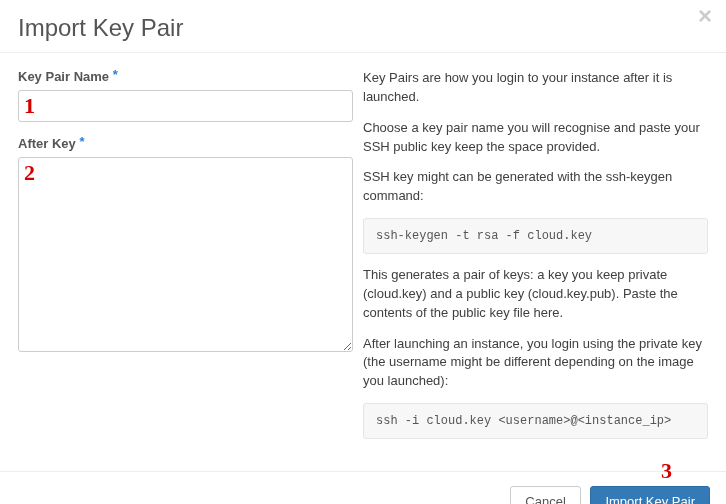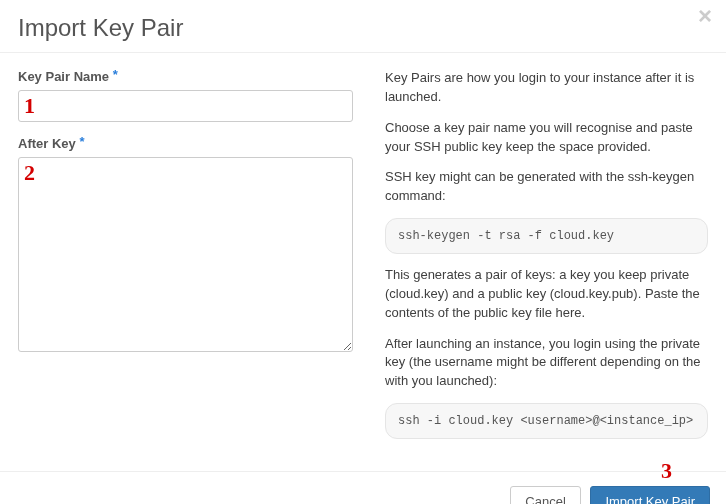--- a/index.html
+++ b/index.html
@@ -31,21 +31,21 @@
     right: 14px;
     font-size: 24px;
     font-weight: bold;
     color: #ccc;
     cursor: pointer;
     line-height: 1;
   }
   .modal-body {
     padding: 16px 18px 20px 18px;
     display: flex;
-    gap: 32px;
+    gap: 10px;
   }
   .col-left { flex: 0 0 335px; }
   .col-right { flex: 1; color:#333; }
   .form-group { margin-bottom: 14px; position: relative; }
   .form-label {
     display: block;
     font-weight: 700;
     color: #555;
     margin-bottom: 6px;
     font-size: 13px;
@@ -68,21 +68,21 @@
     font-weight: bold;
     color: #d40000;
     font-size: 22px;
     pointer-events: none;
     z-index: 10;
   }
   .help-p { margin: 0 0 12px 0; line-height: 1.45; color:#404040;}
   pre.cmd {
     background: #f7f7f7;
     border: 1px solid #e5e5e5;
-    border-radius: 12px;
+    border-radius: 3px;
     padding: 10px 12px;
     font-family: Menlo, Consolas, "Courier New", monospace;
     font-size: 12px;
     color: #555;
     margin: 0 0 12px 0;
     white-space: pre-wrap;
     word-break: break-all;
   }
   .modal-footer {
     border-top: 1px solid #eee;
@@ -158,21 +158,21 @@
       </div>
 
     </div>
 
     <div class="col-right">
       <p class="help-p">Key Pairs are how you login to your instance after it is launched.</p>
       <p class="help-p">Choose a key pair name you will recognise and paste your SSH public key keep the space provided.</p>
       <p class="help-p">SSH key might can be generated with the ssh-keygen command:</p>
       <pre class="cmd">ssh-keygen -t rsa -f cloud.key</pre>
       <p class="help-p">This generates a pair of keys: a key you keep private (cloud.key) and a public key (cloud.key.pub). Paste the contents of the public key file here.</p>
-      <p class="help-p">After launching an instance, you login using the private key (the username might be different depending on the with you launched):</p>
+      <p class="help-p">After launching an instance, you login using the private key (the username might be different depending on the image you launched):</p>
       <pre class="cmd">ssh -i cloud.key &lt;username&gt;@&lt;instance_ip&gt;</pre>
     </div>
 
   </div>
 
   <div class="modal-footer">
     <span class="ann-footer">3</span>
     <button class="btn btn-default">Cancel</button>
     <button class="btn btn-primary">Import Key Pair</button>
   </div>

